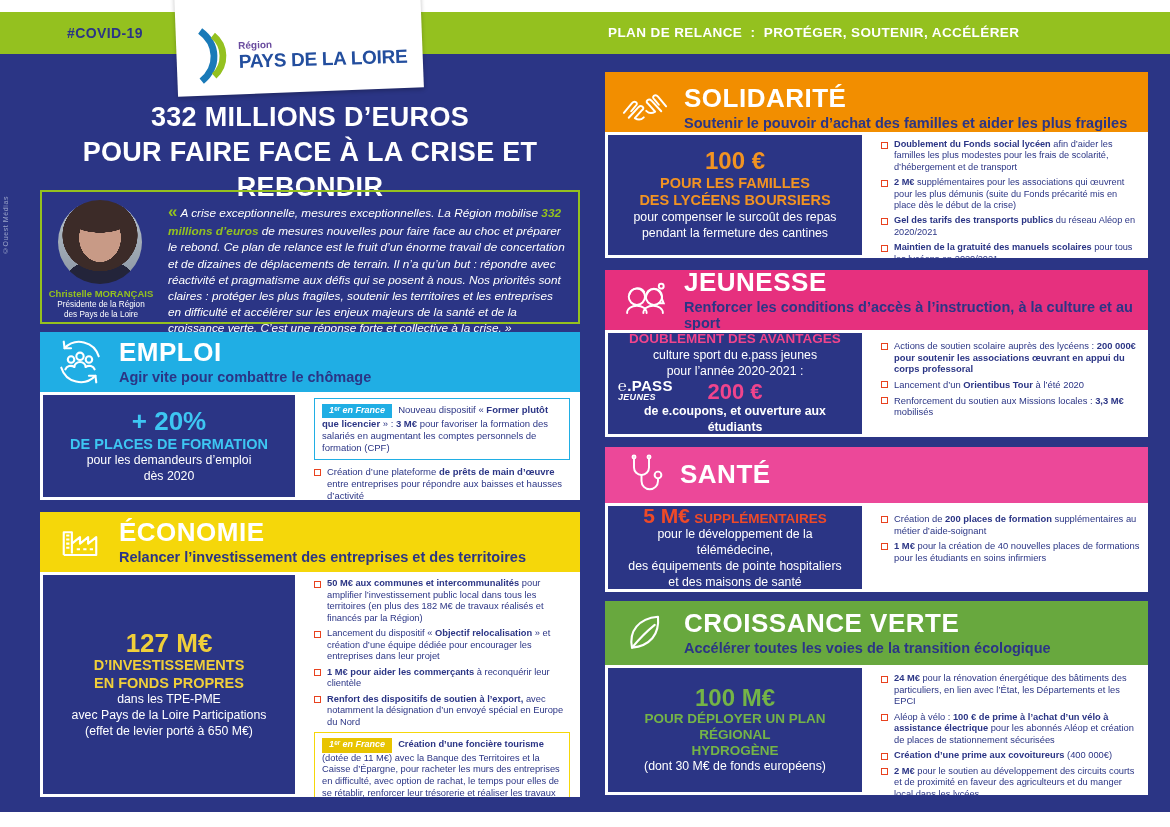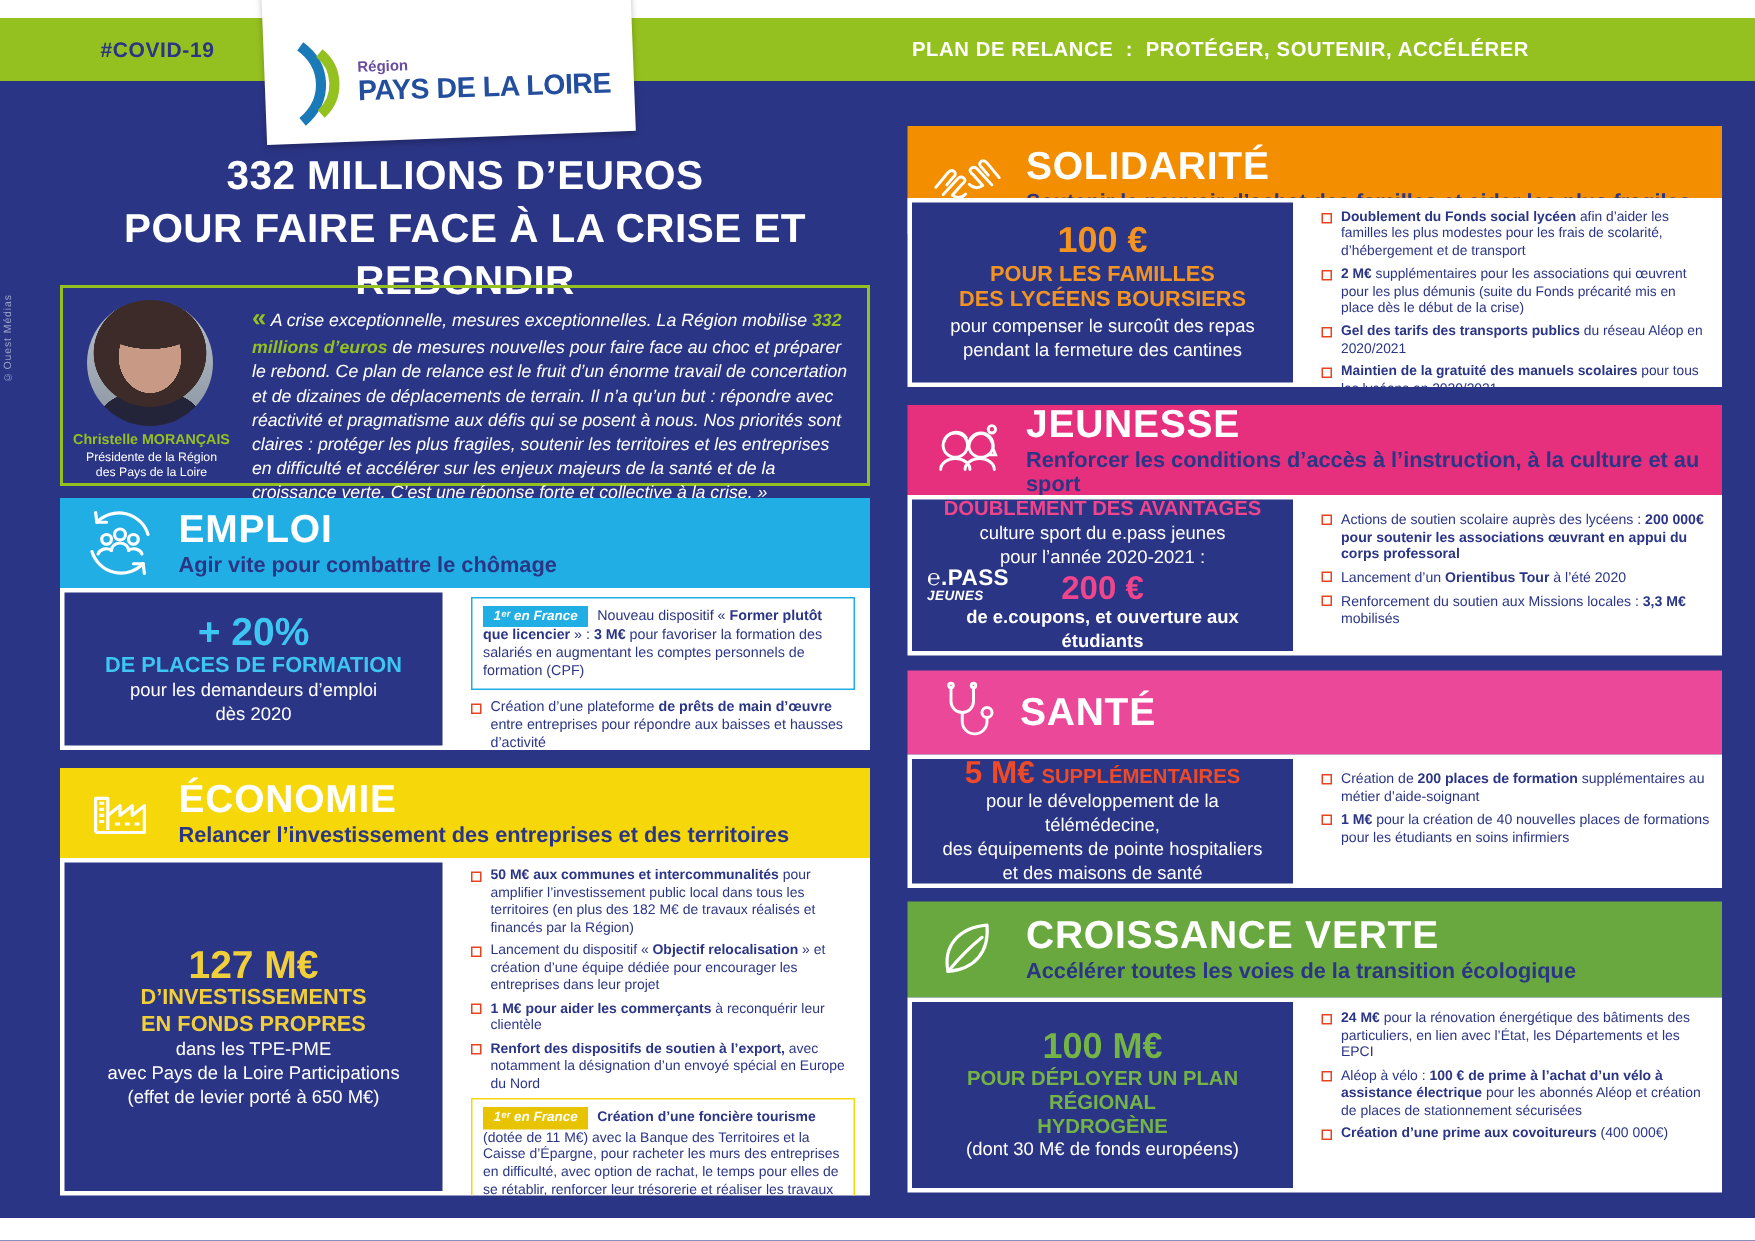--- a/index.html
+++ b/index.html
@@ -191,21 +191,21 @@
             <p><b>Renfort des dispositifs de soutien à l’export,</b><span> avec notamment la désignation d’un envoyé spécial en Europe du Nord</span></p>
           </div>
         </div>
       <div class="fbox" style="border-color:#F5D70A;font-size:9.3px;">
         <p><span class="badge badge-yel">1ᵉʳ en France</span><span><b>Création d’une foncière tourisme</b><span> (dotée de 11 M€) avec la Banque des Territoires et la Caisse d’Épargne, pour racheter les murs des entreprises en difficulté, avec option de rachat, le temps pour elles de se rétablir, renforcer leur trésorerie et réaliser les travaux de rénovation énergétique</span></span></p>
       </div>
 
     </div>
   </div>
 
-  <div class="sec-h" style="left:605px;top:72px;width:543px;height:72px;background:#F28E00;margin-top:12px;">
+  <div class="sec-h" style="left:605px;top:72px;width:543px;height:72px;background:#F28E00;">
     <svg class="icon" width="52" height="52" viewBox="0 0 64 64" fill="none" stroke="#fff" stroke-width="2.4" stroke-linecap="round" stroke-linejoin="round">
       <path d="M6 38 l10-12 q2.5-3 5 -1 t-1 5 l-5 6"></path>
       <path d="M12 44 l12-13 q2.5-2.5 5-.5 t-1.5 5 l-8 9 q6 4 11-1"></path>
       <path d="M58 30 l-10-12 q-2.5-3 -5-1 t1 5 l5 6"></path>
       <path d="M52 36 l-12-13 q-2.5-2.5 -5-.5 t1.5 5 l8 9 q-6 4 -11-1"></path>
     </svg>
     <div class="sh-text">
       <div class="t">SOLIDARITÉ</div>
       <div class="s">Soutenir le pouvoir d’achat des familles et aider les plus fragiles</div>
     </div>
@@ -343,18 +343,22 @@
             <p><b>24 M€</b><span> pour la rénovation énergétique des bâtiments des particuliers, en lien avec l’État, les Départements et les EPCI</span></p>
           </div>
           <div class="bullet">
             <span class="sq"></span>
             <p><span>Aléop à vélo : </span><b>100 € de prime à l’achat d’un vélo à assistance électrique</b><span> pour les abonnés Aléop et création de places de stationnement sécurisées</span></p>
           </div>
           <div class="bullet">
             <span class="sq"></span>
             <p><b>Création d’une prime aux covoitureurs</b><span> (400 000€)</span></p>
           </div>
+          <div class="bullet">
+            <span class="sq"></span>
+            <p><b>2 M€</b><span> pour le soutien au développement des circuits courts et de proximité en faveur des agriculteurs et du manger local dans les lycées</span></p>
+          </div>
         </div>
     </div>
   </div>
 
   <div class="bottom-white"></div>
 </div>
 
 </body></html>

